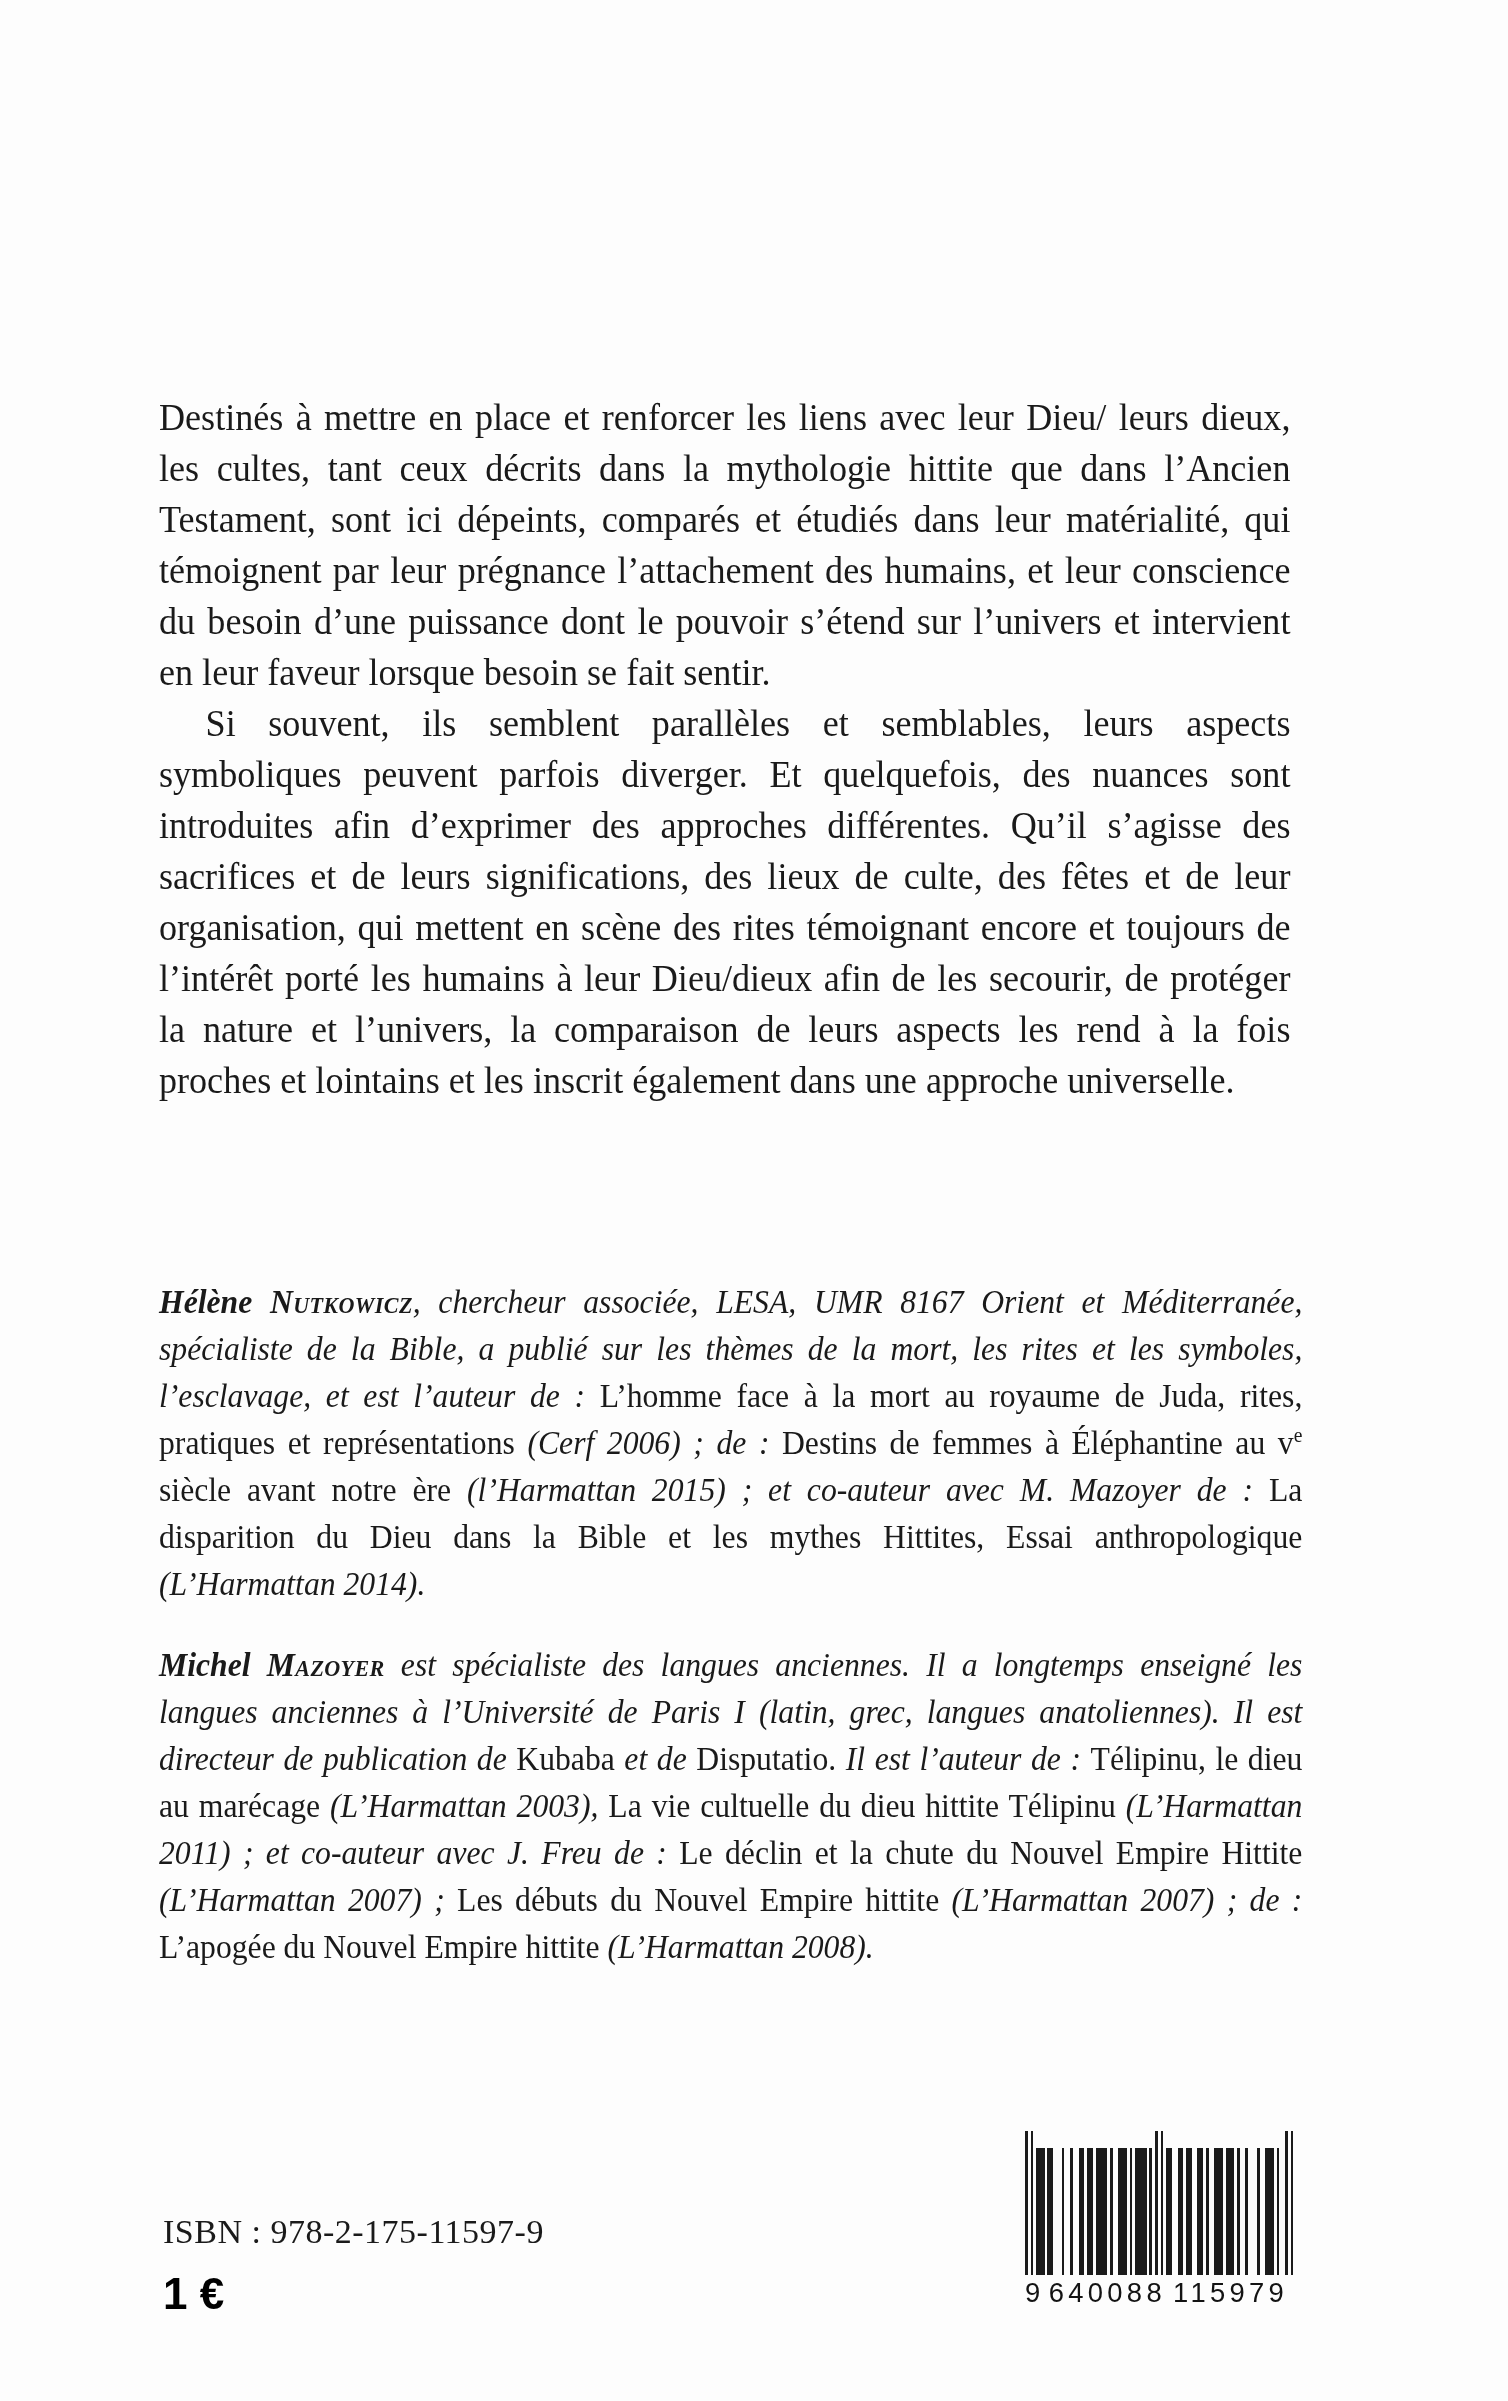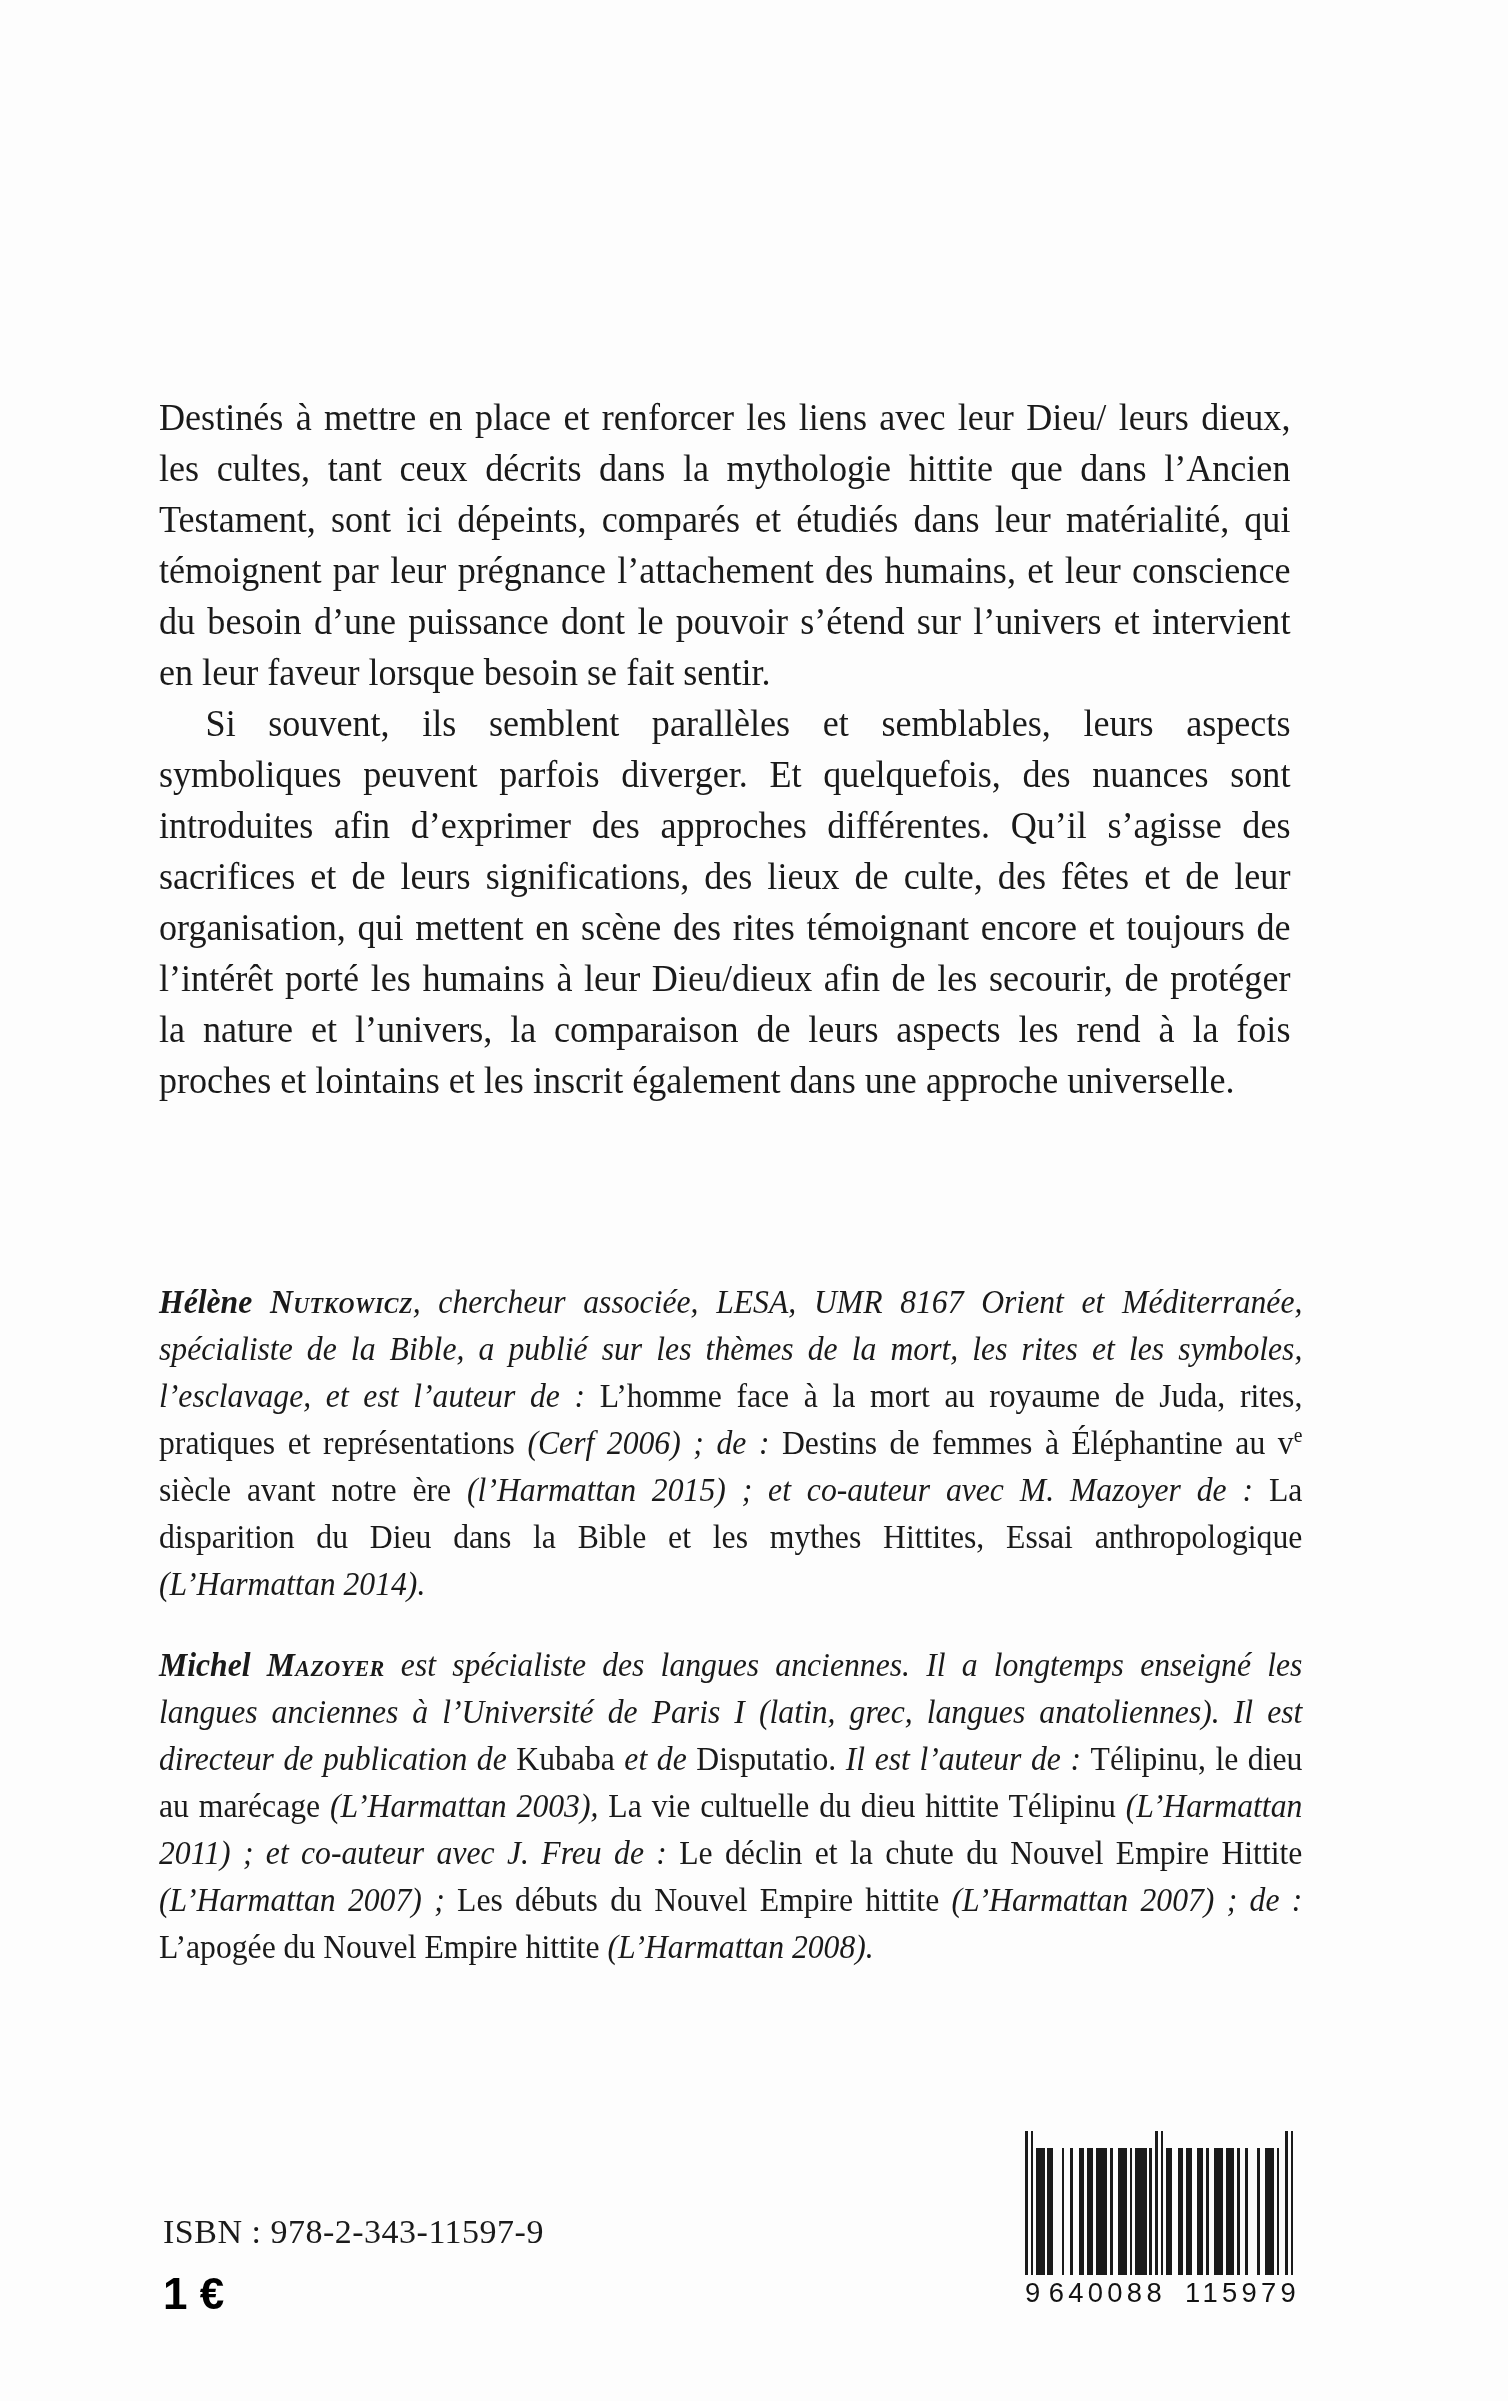--- a/index.html
+++ b/index.html
@@ -149,21 +149,21 @@
     margin-top: 1.9px;
     font-family: "Liberation Sans", "DejaVu Sans", sans-serif;
     font-size: 27.4px;
     letter-spacing: 0.9px;
     color: #131313;
     display: flex;
     white-space: pre;
   }
   .bc-lead { margin-right: 7.6px; }
   .bc-left { letter-spacing: 4.3px; }
-  .bc-right { letter-spacing: 4.3px; margin-left: 19px; }
+  .bc-right { letter-spacing: 4.3px; margin-left: 7px; }
 </style>
 </head>
 <body>
 
 <div class="page">
 
 
   <div class="blurb">
     <p>Destinés à mettre en place et renforcer les liens avec leur Dieu/ leurs dieux, les cultes, tant ceux décrits dans la mythologie hittite que dans l’Ancien Testament, sont ici dépeints, comparés et étudiés dans leur matérialité, qui témoignent par leur prégnance l’attachement des humains, et leur conscience du besoin d’une puissance dont le pouvoir s’étend sur l’univers et intervient en leur faveur lorsque besoin se fait sentir.</p>
     <p class="indent">Si souvent, ils semblent parallèles et semblables, leurs aspects symboliques peuvent parfois diverger. Et quelquefois, des nuances sont introduites afin d’exprimer des approches différentes. Qu’il s’agisse des sacrifices et de leurs significations, des lieux de culte, des fêtes et de leur organisation, qui mettent en scène des rites témoignant encore et toujours de l’intérêt porté les humains à leur Dieu/dieux afin de les secourir, de protéger la nature et l’univers, la comparaison de leurs aspects les rend à la fois proches et lointains et les inscrit également dans une approche universelle.</p>
@@ -174,21 +174,21 @@
     <p class="bio">
       <span class="firstname">Hélène</span><span> </span><span class="surname">Nutkowicz</span><span>, chercheur associée, LESA, UMR 8167 Orient et Méditerranée, spécialiste de la Bible, a publié sur les thèmes de la mort, les rites et les symboles, l’esclavage, et est l’auteur de : </span><span class="roman">L’homme face à la mort au royaume de Juda, rites, pratiques et représentations</span><span> (Cerf 2006) ; de : </span><span class="roman">Destins de femmes à Éléphantine au v</span><sup class="roman">e</sup><span class="roman"> siècle avant notre ère</span><span> (l’Harmattan 2015) ; et co-auteur avec M. Mazoyer de : </span><span class="roman">La disparition du Dieu dans la Bible et les mythes Hittites, Essai anthropologique</span><span> (L’Harmattan 2014).</span>
     </p>
 
     <p class="bio">
       <span class="firstname">Michel</span><span> </span><span class="surname">Mazoyer</span><span> est spécialiste des langues anciennes. Il a longtemps enseigné les langues anciennes à l’Université de Paris I (latin, grec, langues anatoliennes). Il est directeur de publication de </span><span class="roman">Kubaba</span><span> et de </span><span class="roman">Disputatio</span><span class="roman">. </span><span>Il est l’auteur de : </span><span class="roman">Télipinu, le dieu au marécage</span><span> (L’Harmattan 2003), </span><span class="roman">La vie cultuelle du dieu hittite Télipinu</span><span> (L’Harmattan 2011) ; et co-auteur avec J. Freu de : </span><span class="roman">Le déclin et la chute du Nouvel Empire Hittite</span><span> (L’Harmattan 2007) ; </span><span class="roman">Les débuts du Nouvel Empire hittite</span><span> (L’Harmattan 2007) ; de : </span><span class="roman">L’apogée du Nouvel Empire hittite</span><span> (L’Harmattan 2008).</span>
     </p>
 
   </div>
 
-  <div class="isbn">ISBN : 978-2-343-11597-9</div>
+  <div class="isbn">ISBN : 978-2-175-11597-9</div>
   <div class="price">1 €</div>
 
   <div class="barcode-wrap">
     <div class="barcode-bars" id="barcode-bars">
         <span style="width: 2.8px; height: 144px;"></span>
         <span style="width: 2.8px; height: 144px; background: transparent;"></span>
         <span style="width: 2.8px; height: 144px;"></span>
         <span style="width: 2.8px; height: 127px; background: transparent;"></span>
         <span style="width: 8.5px; height: 127px;"></span>
         <span style="width: 2.8px; height: 127px; background: transparent;"></span>

